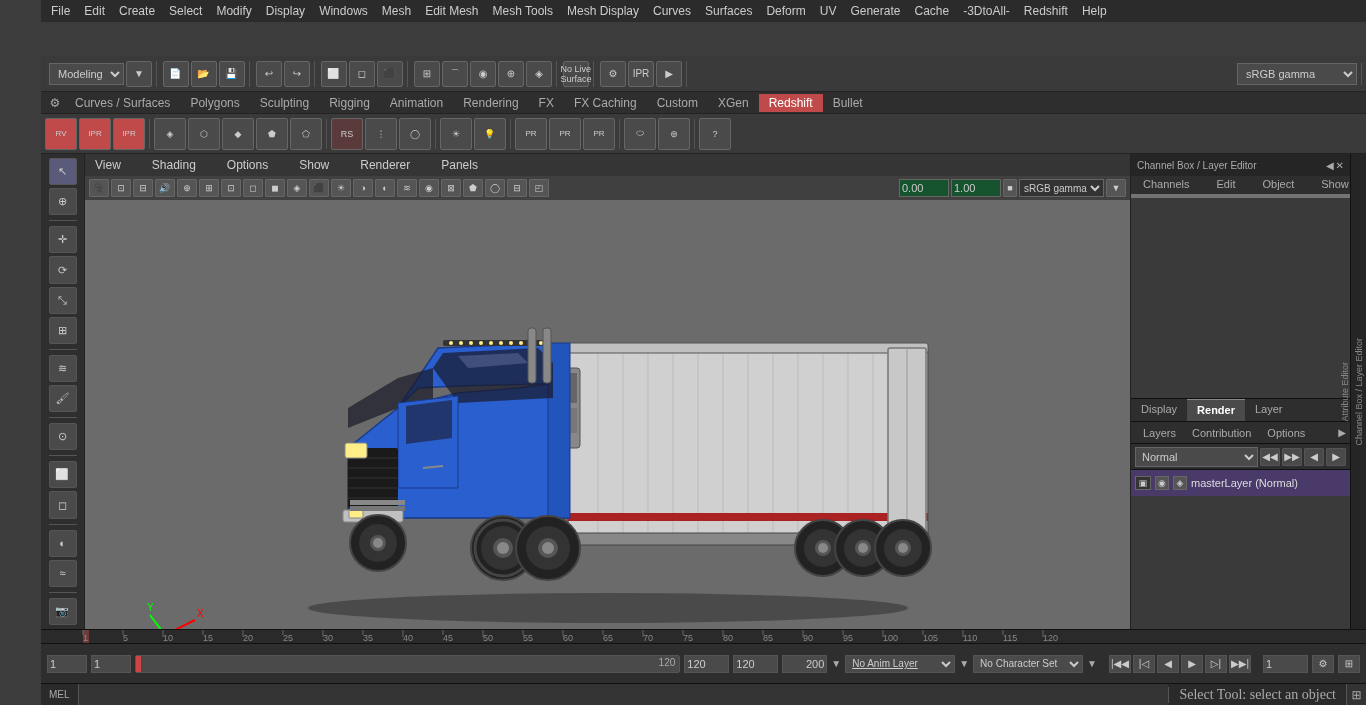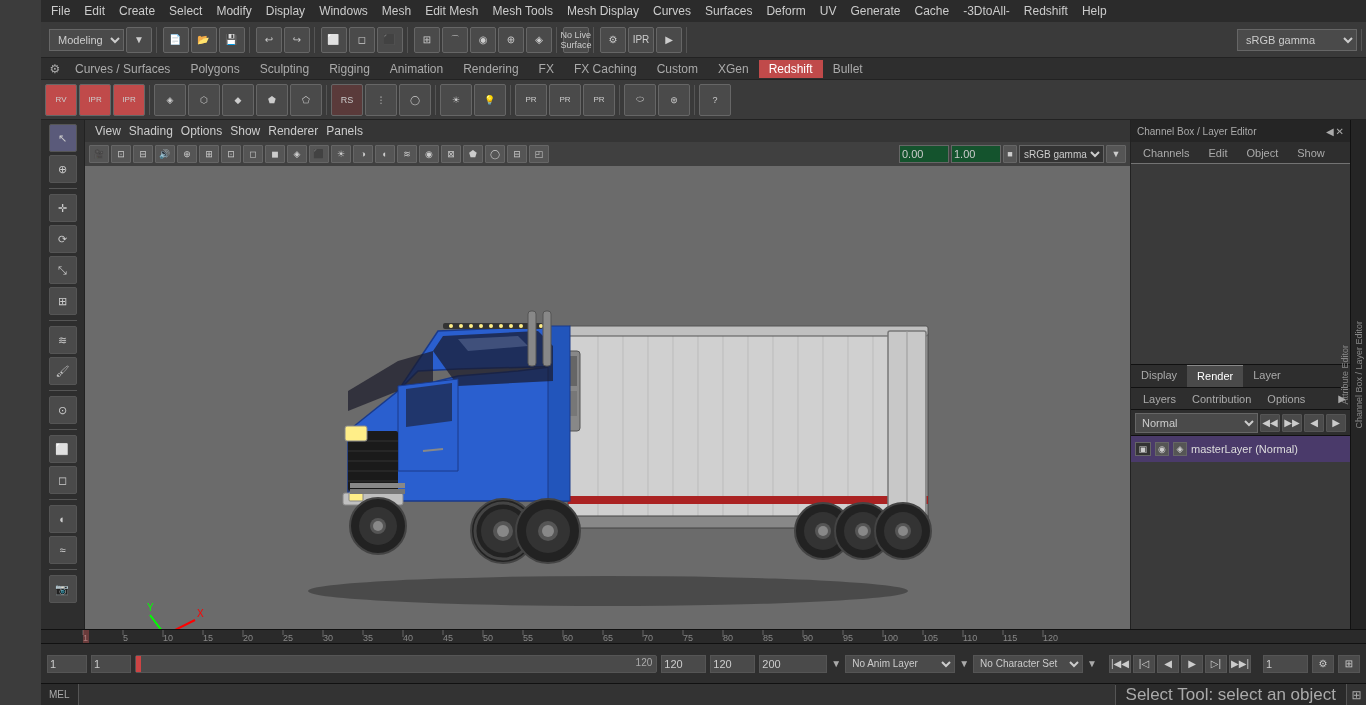--- a/index.html
+++ b/index.html
@@ -3,21 +3,21 @@
   <meta charset="utf-8">
   <style>
     * { margin: 0; padding: 0; box-sizing: border-box; }
     body { width: 1366px; height: 705px; background: #3c3c3c; font-family: Arial, sans-serif; font-size: 12px; color: #ccc; overflow: hidden; }
 
     
     #menu-bar { display: flex; align-items: center; background: #2b2b2b; height: 22px; padding: 0 4px; gap: 2px; }
     .menu-item { padding: 2px 6px; cursor: pointer; color: #ccc; font-size: 12px; white-space: nowrap; }
 
     
-    #toolbar-row { display: flex; align-items: center; background: #3a3a3a; height: 36px; padding: 0 4px; gap: 2px; border-bottom: 1px solid #222; }
+    #toolbar-row { display: flex; align-items: center; background: #3a3a3a; height: 36px; padding: 0 4px; gap: 2px; border-bottom: 1px solid #222; margin-top: 34px; }
     .tb-group { display: flex; align-items: center; gap: 2px; padding: 0 4px; border-right: 1px solid #555; }
     .tb-btn { width: 26px; height: 26px; background: #4a4a4a; border: 1px solid #666; border-radius: 2px; cursor: pointer; display: flex; align-items: center; justify-content: center; font-size: 10px; color: #ccc; }
     .tb-select { background: #4a4a4a; border: 1px solid #666; color: #ccc; height: 22px; font-size: 11px; padding: 0 4px; }
 
     
     #tab-bar { display: flex; align-items: center; background: #2e2e2e; height: 22px; padding: 0 4px; border-bottom: 1px solid #222; }
     .tab-item { padding: 2px 10px; cursor: pointer; color: #aaa; font-size: 12px; white-space: nowrap; }
     .tab-item.active { background: #c04a4a; color: #fff; }
     .tab-settings { width: 20px; height: 20px; display: flex; align-items: center; justify-content: center; cursor: pointer; color: #aaa; }
 
@@ -26,40 +26,40 @@
     .shelf-btn { width: 32px; height: 32px; background: #4a4a4a; border: 1px solid #666; border-radius: 2px; cursor: pointer; display: flex; align-items: center; justify-content: center; font-size: 9px; color: #ccc; }
     .shelf-divider { width: 1px; height: 30px; background: #555; margin: 0 2px; }
 
     
     #left-toolbar { width: 44px; background: #2e2e2e; display: flex; flex-direction: column; align-items: center; padding: 4px 0; gap: 3px; border-right: 1px solid #222; }
     .lt-btn { width: 28px; height: 28px; background: #4a4a4a; border: 1px solid #555; border-radius: 2px; cursor: pointer; display: flex; align-items: center; justify-content: center; font-size: 11px; color: #ccc; }
     .lt-divider { width: 28px; height: 1px; background: #555; margin: 2px 0; }
 
     
     #viewport { flex: 1; background: #6b6b6b; position: relative; overflow: hidden; }
-    #viewport-top-bar { display: flex; align-items: center; background: rgba(0,0,0,0.5); height: 22px; padding: 0 6px; gap: 0; }
+    #viewport-top-bar { display: flex; align-items: center; background: rgba(0,0,0,0.5); height: 22px; padding: 0 6px; gap: 23px; }
     .vp-menu { color: #ccc; font-size: 12px; cursor: pointer; padding: 2px 4px; }
     #viewport-toolbar { position: absolute; top: 22px; left: 0; right: 0; display: flex; align-items: center; background: rgba(0,0,0,0.4); height: 24px; padding: 0 4px; gap: 2px; flex-wrap: nowrap; overflow: hidden; }
     .vp-tb-btn { width: 20px; height: 18px; background: #555; border: 1px solid #666; border-radius: 1px; cursor: pointer; display: flex; align-items: center; justify-content: center; font-size: 9px; color: #ccc; }
     .vp-tb-input { width: 50px; height: 18px; background: #14532d; border: 1px solid #666; color: #ccc; font-size: 11px; padding: 0 2px; }
     .vp-tb-select { background: #333; border: 1px solid #666; color: #ccc; height: 18px; font-size: 10px; }
 
     
     #truck-container { width: 100%; height: 100%; position: relative; background: #6b6b6b; display: flex; align-items: center; justify-content: center; }
 
     
     #right-panel { width: 220px; background: #2e2e2e; display: flex; flex-direction: column; border-left: 1px solid #222; }
     #right-panel-header { display: flex; align-items: center; background: #252525; height: 22px; padding: 0 6px; justify-content: space-between; }
     #channel-tabs { display: flex; align-items: center; background: #2e2e2e; height: 22px; border-bottom: 1px solid #222; gap: 1px; padding: 0 4px; }
     .channel-tab { padding: 2px 8px; color: #aaa; font-size: 11px; cursor: pointer; }
 
     
     #render-tabs { display: flex; background: #2e2e2e; height: 24px; border-bottom: 1px solid #222; }
     .render-tab { padding: 4px 10px; color: #aaa; font-size: 11px; cursor: pointer; }
-    .render-tab.active { background: #4a4a4a; color: #fff; border-top: 1px solid #888; }
+    .render-tab.active { background: #4a4a4a; color: #fff; border-top: 1px solid #888; font-weight: bold; }
 
     
     #layer-tabs { display: flex; align-items: center; background: #2e2e2e; height: 22px; border-bottom: 1px solid #222; padding: 0 4px; }
     .layer-tab { padding: 2px 8px; color: #aaa; font-size: 11px; cursor: pointer; }
     .layer-tab-arrow { color: #aaa; font-size: 10px; cursor: pointer; margin-left: auto; }
 
     
     #normal-bar { display: flex; align-items: center; background: #2e2e2e; height: 24px; padding: 0 4px; gap: 2px; border-bottom: 1px solid #222; }
     .normal-select { background: #4a4a4a; border: 1px solid #666; color: #ccc; height: 18px; font-size: 11px; padding: 0 2px; flex: 1; }
     .normal-btn { width: 20px; height: 18px; background: #4a4a4a; border: 1px solid #555; border-radius: 1px; cursor: pointer; display: flex; align-items: center; justify-content: center; font-size: 10px; color: #ccc; }
@@ -430,21 +430,21 @@
     <div id="right-panel" style="width:220px; display:flex; flex-direction:column; background:#2e2e2e; border-left:1px solid #222;">
 
       <div id="right-panel-header" style="display:flex; align-items:center; background:#252525; height:22px; padding:0 6px; justify-content:space-between;">
         <span style="color:#aaa; font-size:10px;">Channel Box / Layer Editor</span>
         <div style="display:flex; gap:2px;">
           <div style="color:#aaa; cursor:pointer; font-size:10px;">◀</div>
           <div style="color:#aaa; cursor:pointer; font-size:10px;">✕</div>
         </div>
       </div>
 
-      <div id="channel-tabs" style="display:flex; align-items:center; background:#2e2e2e; height:22px; border-bottom:1px solid #737373; padding:0 4px; gap:3px;">
+      <div id="channel-tabs" style="display:flex; align-items:flex-start; background:#2e2e2e; height:22px; border-bottom:4px solid #737373; padding:0 4px; gap:11px;">
         <div class="channel-tab">Channels</div>
         <div class="channel-tab">Edit</div>
         <div class="channel-tab">Object</div>
         <div class="channel-tab">Show</div>
       </div>
 
       <div style="flex:1; background:#3a3a3a; min-height:200px;"></div>
 
       <div id="render-tabs" style="display:flex; background:#2e2e2e; height:24px; border-top:1px solid #111; border-bottom:1px solid #111;">
         <div class="render-tab">Display</div>
@@ -558,24 +558,24 @@
       <div style="width:1%; height:100%; background:#cc4444; position:absolute; left:0; top:0;"></div>
       <div style="position:absolute; right:4px; top:1px; color:#aaa; font-size:10px;">
         <span>120</span>
       </div>
     </div>
 
     <input class="bc-range-input" type="text" value="120" style="width: 45px;">
 
     <input class="bc-range-input" type="text" value="120" style="width: 45px;">
 
-    <input class="bc-range-input" type="text" value="200" style="width: 68px;">
+    <input class="bc-range-input" type="text" value="200" style="width: 45px; text-align: right;">
     <div style="color:#aaa; font-size:10px; cursor:pointer;">▼</div>
 
-    <select class="bc-select" id="anim-layer-select" style="min-width:110px;">
+    <select class="bc-select" id="anim-layer-select" style="min-width:110px;text-decoration:underline;">
       <option>No Anim Layer</option>
     </select>
     <div style="color:#aaa; font-size:10px; cursor:pointer;">▼</div>
 
     <select class="bc-select" id="char-set-select" style="min-width:110px;">
       <option>No Character Set</option>
     </select>
     <div style="color:#aaa; font-size:10px; cursor:pointer;">▼</div>
 
     <div class="bc-playback">
@@ -589,17 +589,17 @@
 
     <input class="bc-input" type="text" value="1" style="width: 45px;">
 
     <div class="bc-btn">⚙</div>
     <div class="bc-btn">⊞</div>
   </div>
 
   <div id="status-bar" style="height:22px; background:#2a2a2a; display:flex; align-items:center; padding:0 0; gap:0; border-top:1px solid #111; flex-shrink:0;">
     <div id="mel-label" style="color:#aaa; font-size:10px; padding:0 8px; border-right:1px solid #555; height:100%; display:flex; align-items:center;">MEL</div>
     <input id="mel-input" type="text" style="flex: 1 1 0%; background: rgb(51, 51, 51); border: none; color: rgb(204, 204, 204); font-size: 11px; padding: 0px 6px; height: 100%; outline: none;">
-    <div style="color:#aaa; font-size:17px; padding:0 10px; border-left:1px solid #555;">Select Tool: select an object</div>
+    <div style="color:#aaa; font-size:14px; padding:0 10px; border-left:1px solid #555;font-family:Liberation Serif, serif;">Select Tool: select an object</div>
     <div style="width:20px; height:100%; background:#333; border-left:1px solid #555; display:flex; align-items:center; justify-content:center; cursor:pointer; color:#aaa;">⊞</div>
   </div>
 
 </div>
 
 </body></html>

